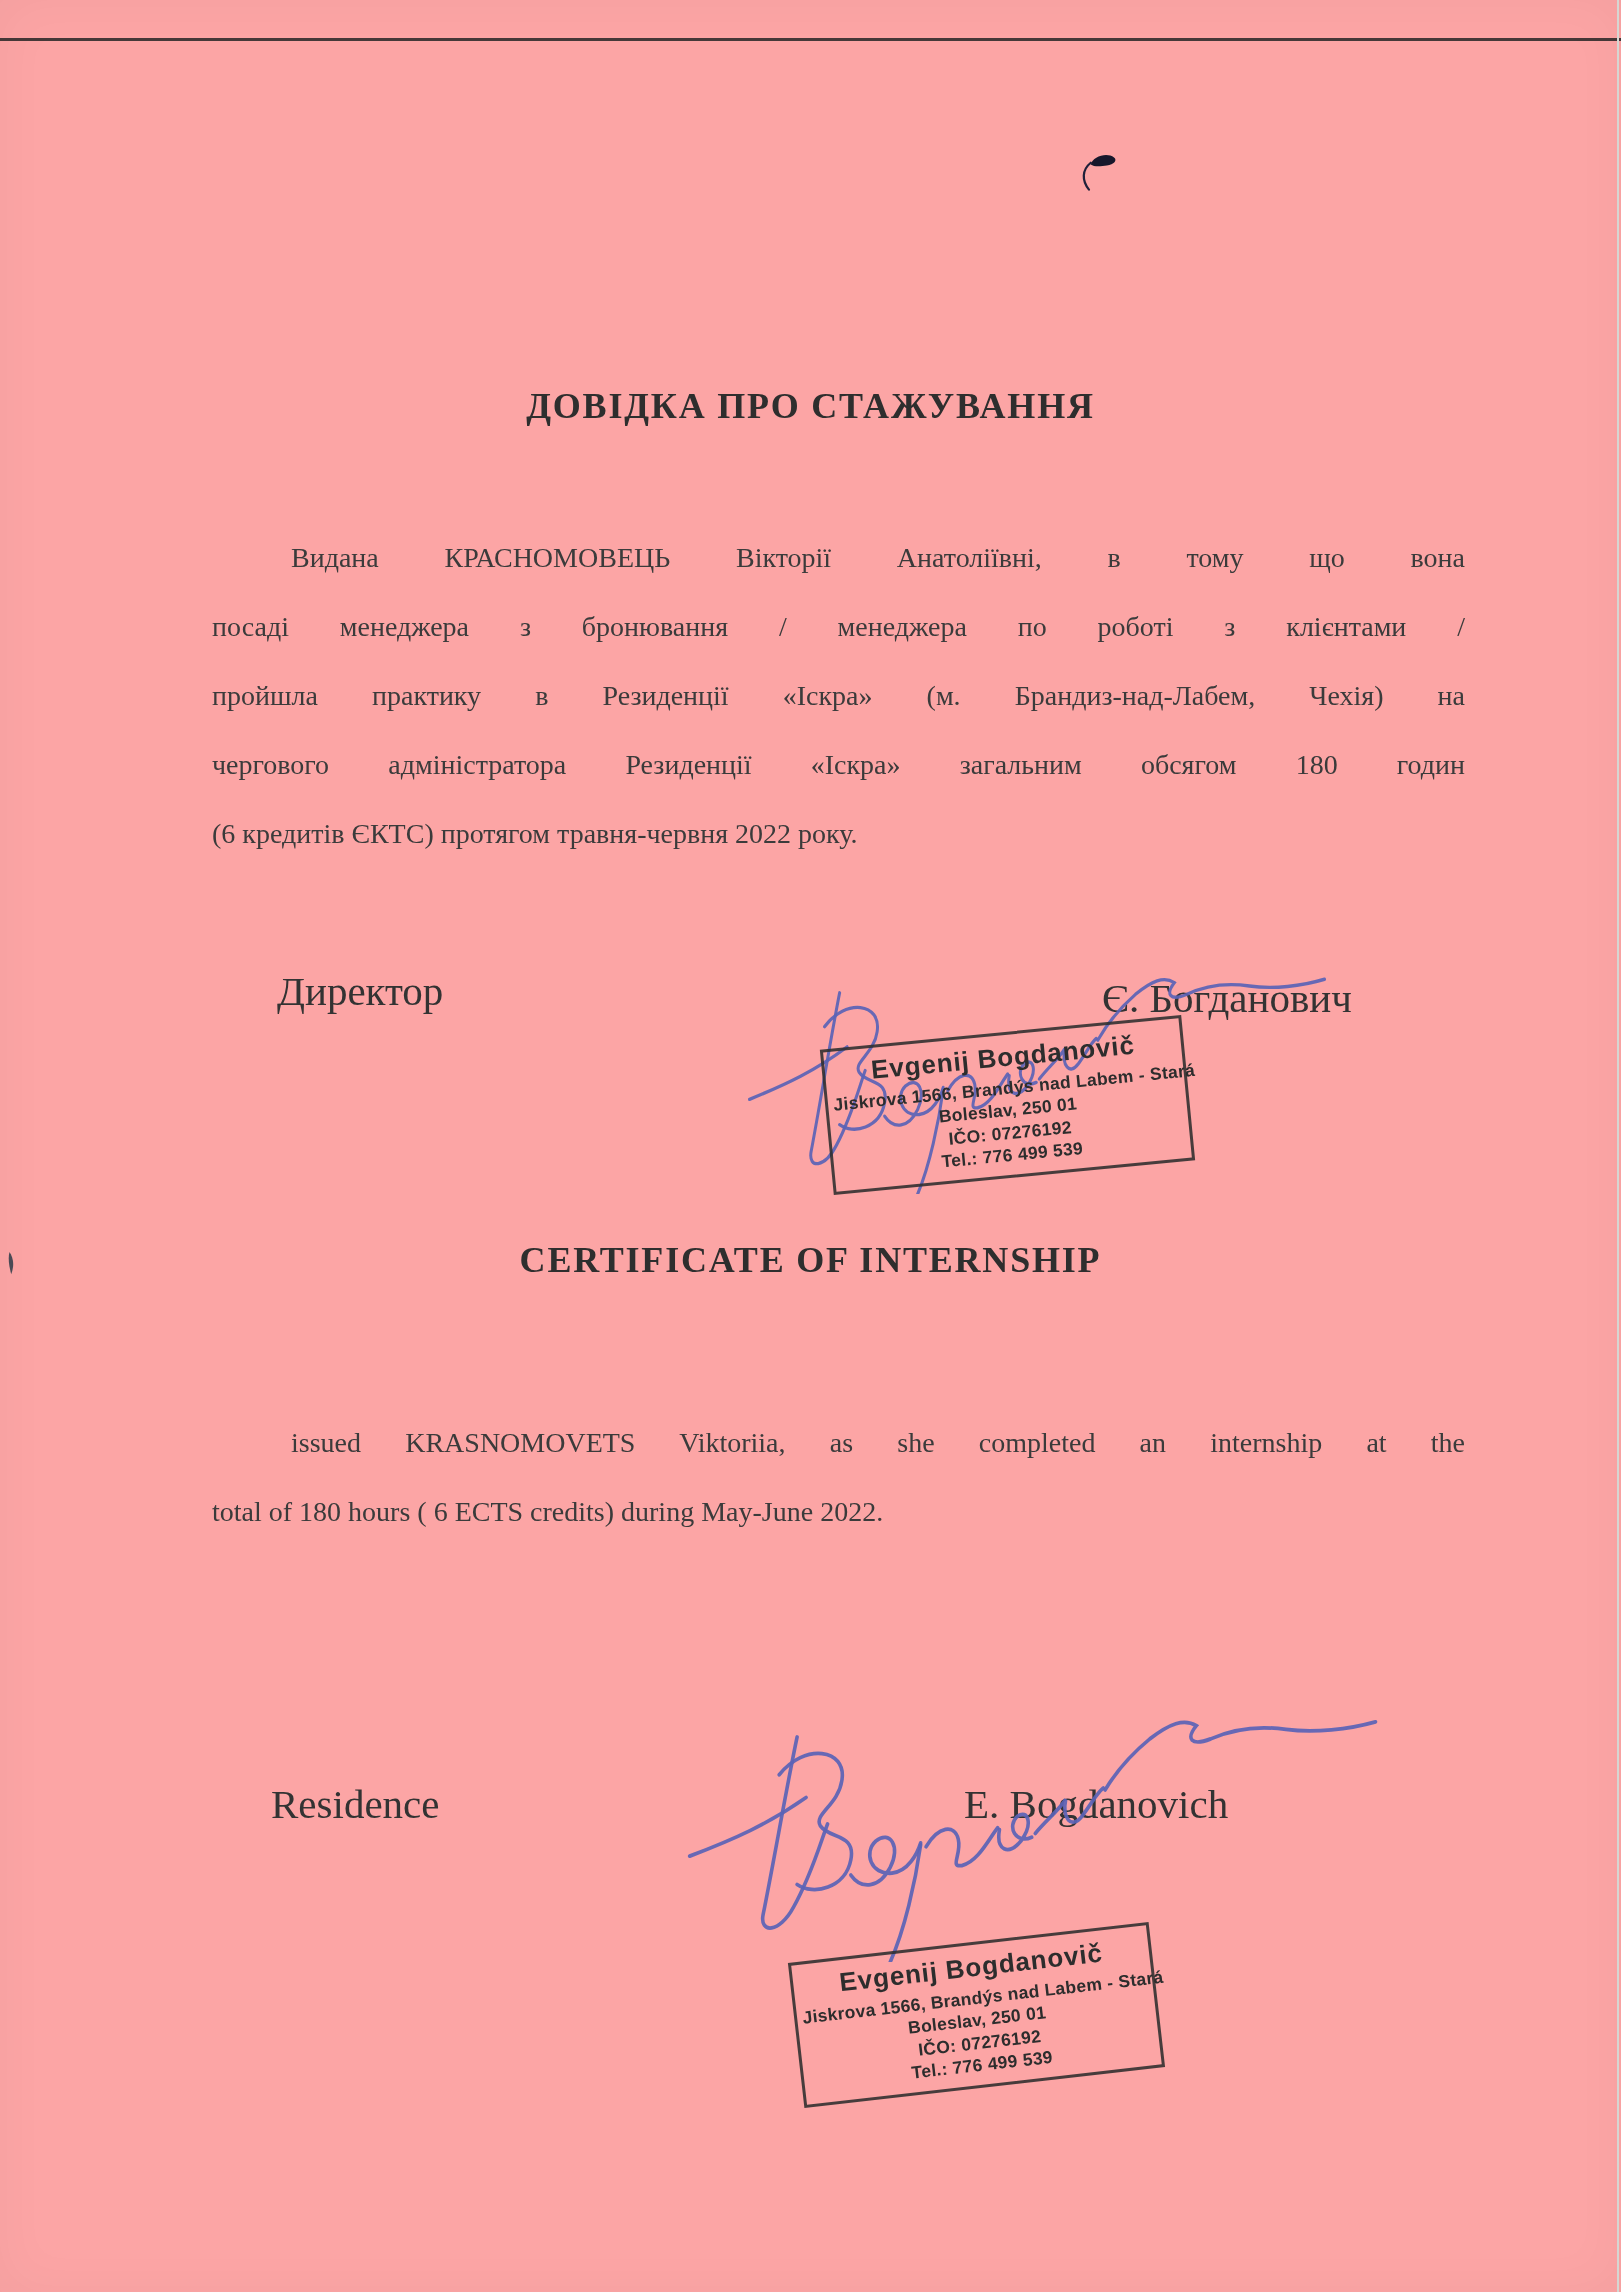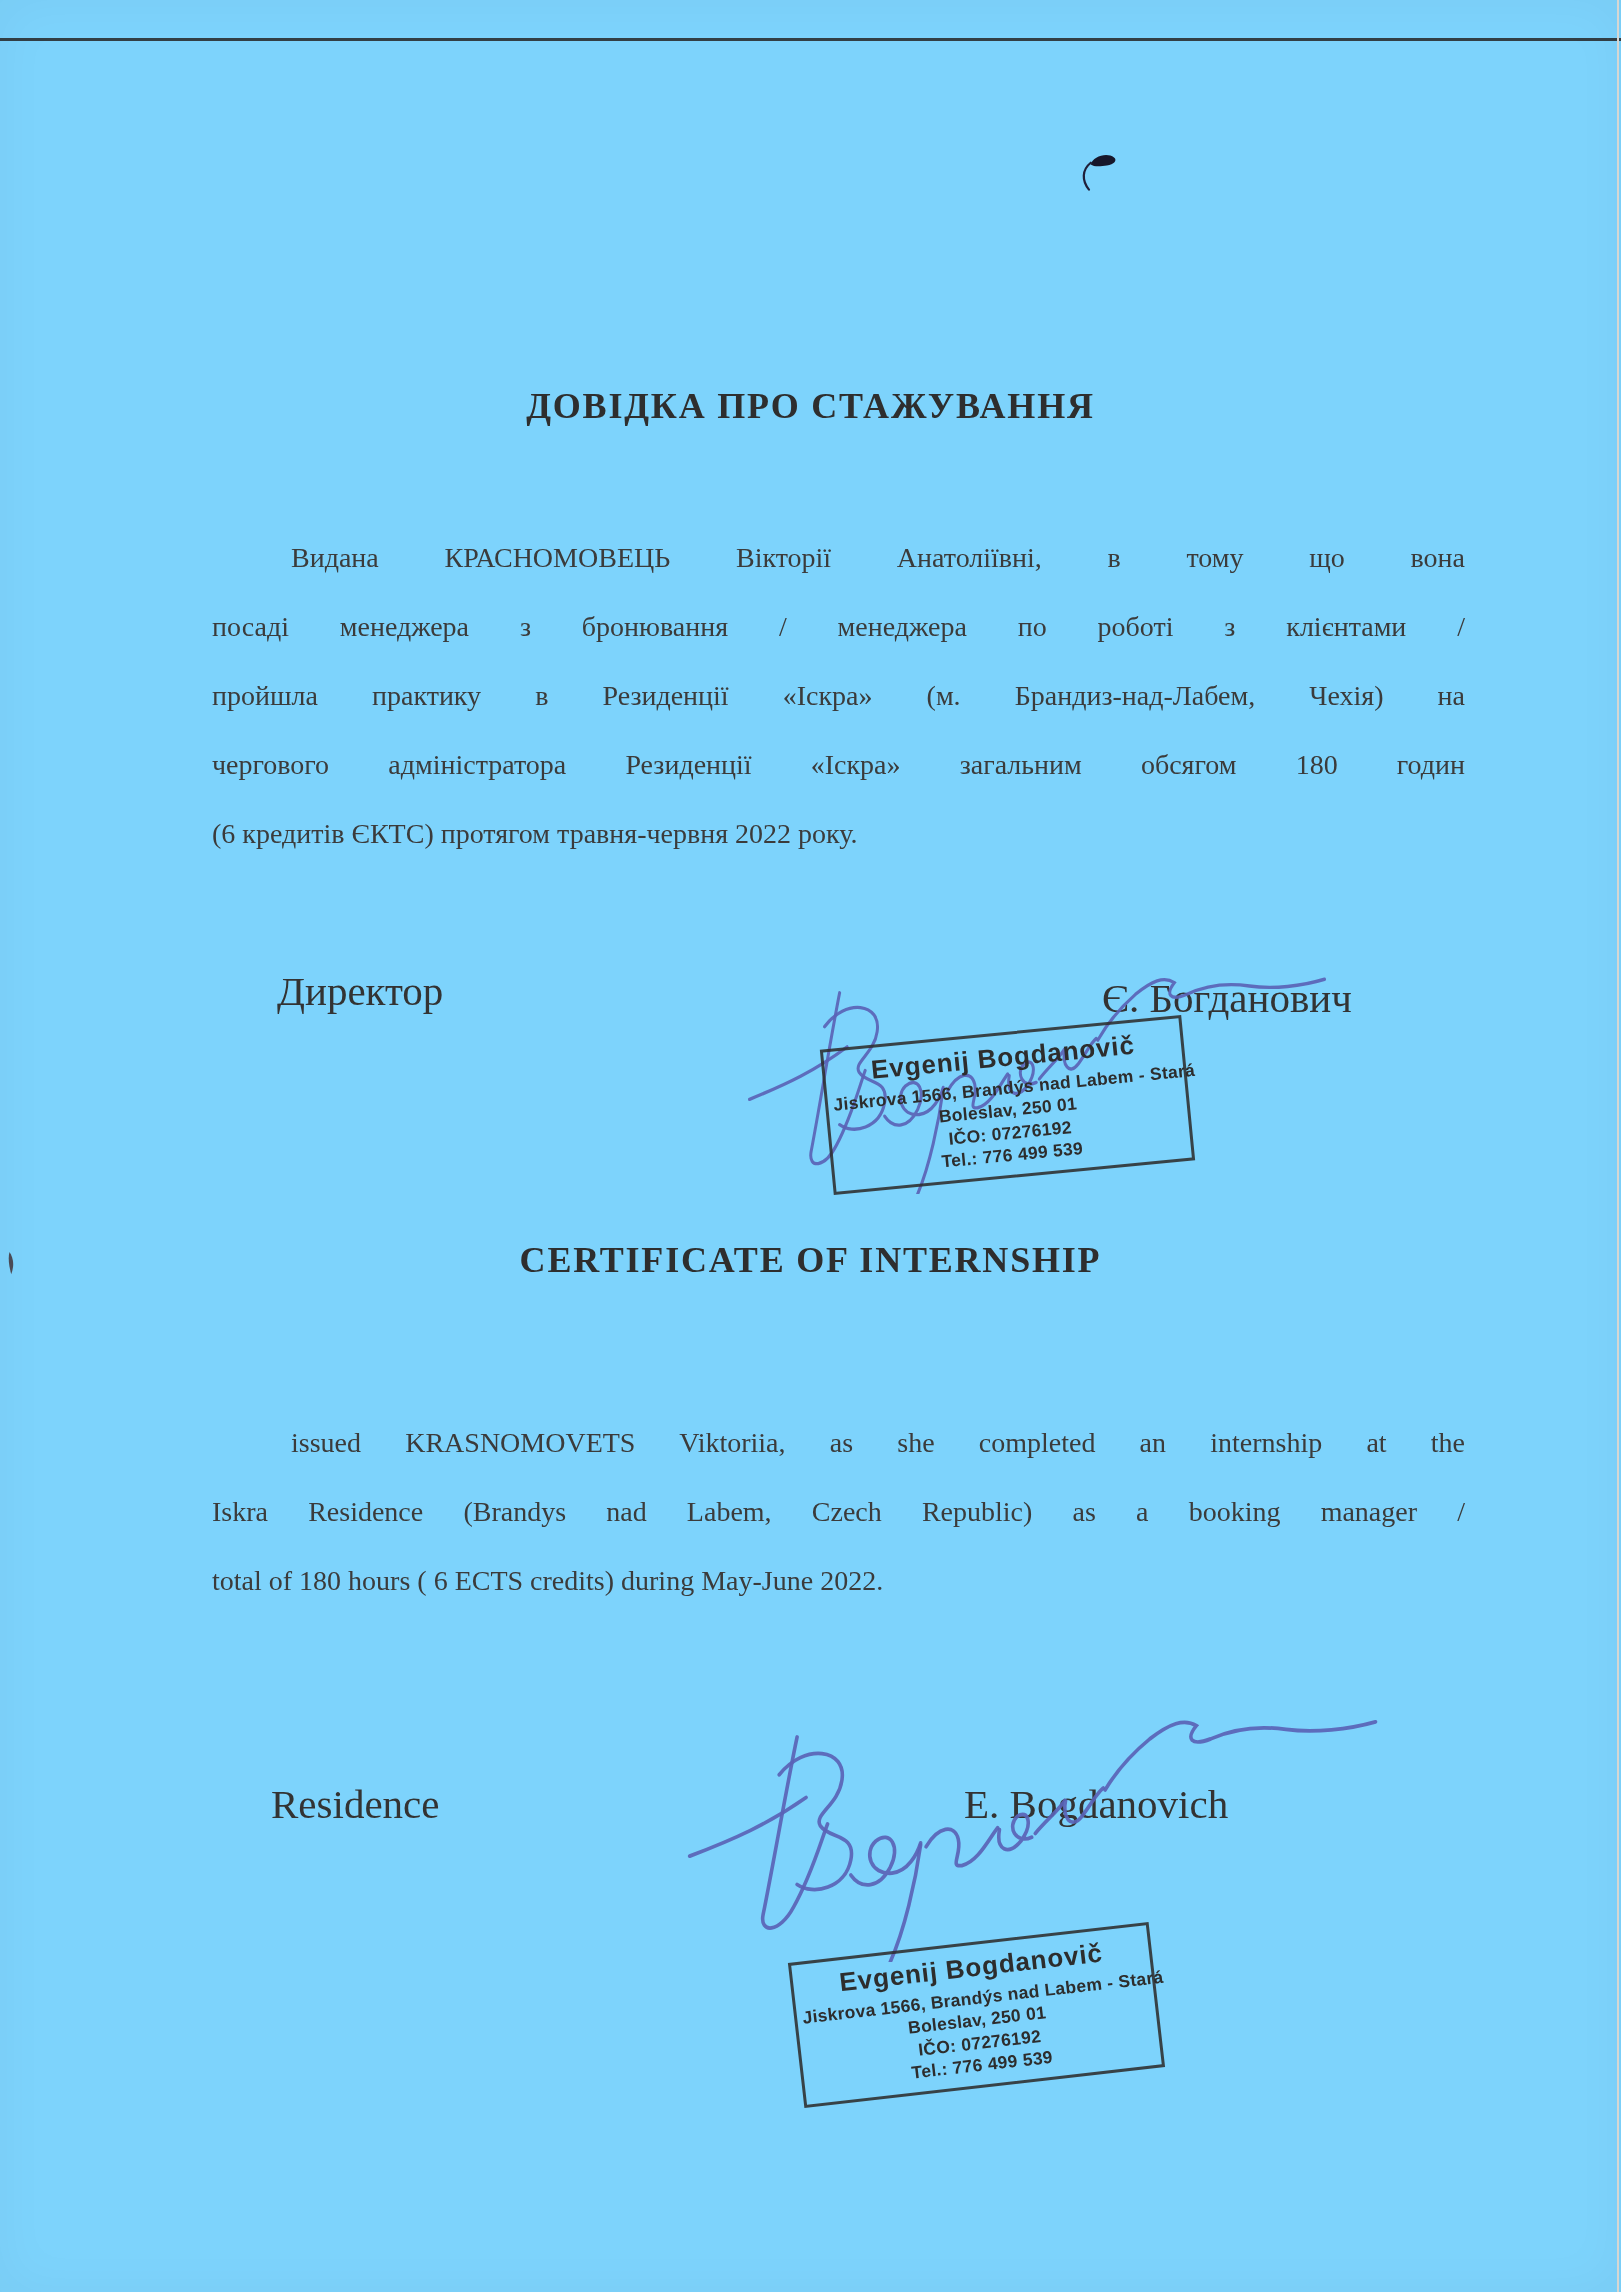--- a/index.html
+++ b/index.html
@@ -1,19 +1,19 @@
 <!DOCTYPE html>
 <html style="font-size:14.3px"><head>
 <meta charset="utf-8">
 <style>
   html,body{margin:0;padding:0;background:#e8e8e8;}
   .page{
     position:relative;
     width:1621px;height:2293px;
-    background:#7dd3fc;
+    background:#fca5a5;
     overflow:hidden;
     font-family:"Liberation Serif", serif;
     color:#383838;
     box-shadow:inset 0 0 54px rgba(0,0,0,0.04);
   }
   .scan-top-line{
     position:absolute;top:38px;left:0;width:100%;height:2.7px;
     background:#242424;opacity:.85;
   }
   .scan-right-edge{
@@ -143,21 +143,20 @@
     <div class="stamp-line">Jiskrova 1566, Brandýs nad Labem - Stará</div>
     <div class="stamp-line">Boleslav, 250 01</div>
     <div class="stamp-line">IČO: 07276192</div>
     <div class="stamp-line">Tel.: 776 499 539</div>
   </div>
 
   <div class="doc-title en-title">CERTIFICATE OF INTERNSHIP</div>
 
   <div class="para en-para">
     <div class="para-line indent">issued KRASNOMOVETS Viktoriia, as she completed an internship at the</div>
-    <div class="para-line">Iskra Residence (Brandys nad Labem, Czech Republic) as a booking manager /</div>
     <div class="para-line last">total of 180 hours ( 6 ECTS credits) during May-June 2022.</div>
   </div>
 
   <div class="sig-row-label en-director">Residence</div>
   <div class="sig-row-label en-name">E. Bogdanovich</div>
 
   <svg class="signature sig-2" viewBox="0 0 850 330" preserveAspectRatio="none">
     <path d="M 70,218 C 120,200 158,184 200,156"></path>
     <path d="M 190,92 C 178,146 164,224 152,280 C 148,300 170,300 186,272 C 206,238 216,204 224,184"></path>
     <path d="M 170,132 C 198,98 246,104 240,138 C 236,164 208,174 216,186 C 226,200 256,194 250,222 C 244,252 208,260 190,248"></path>

